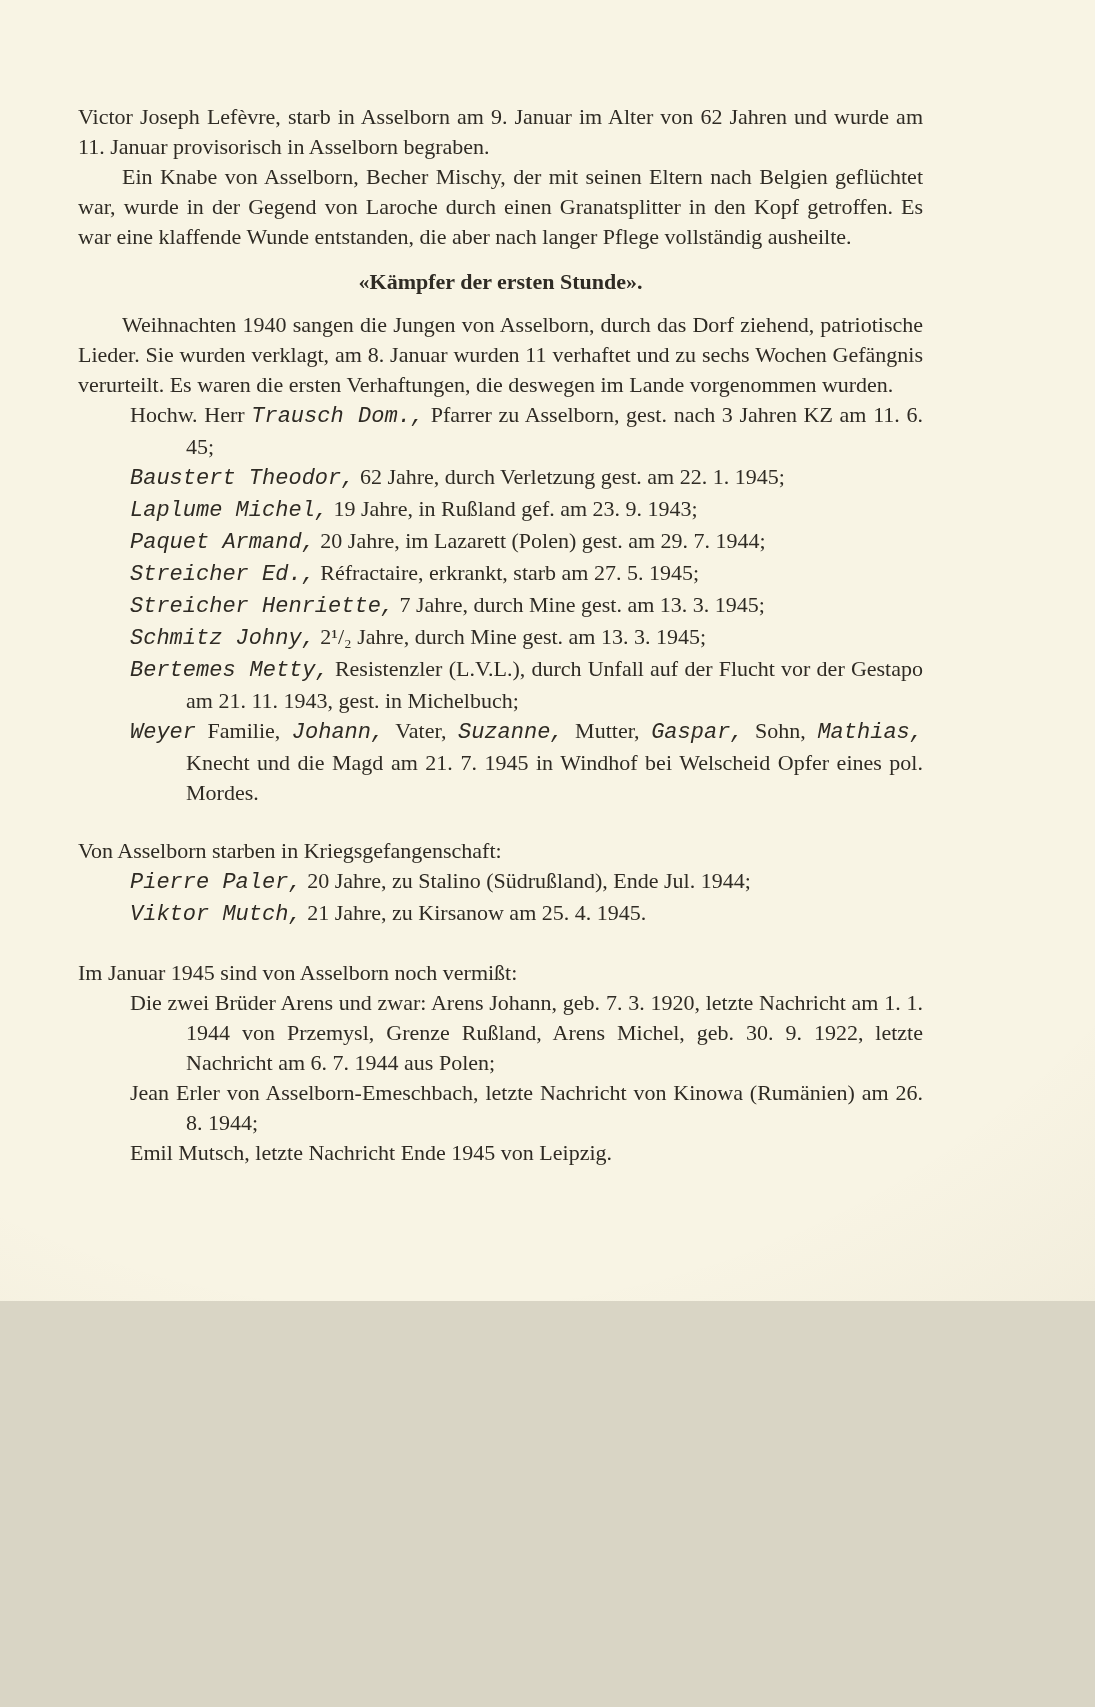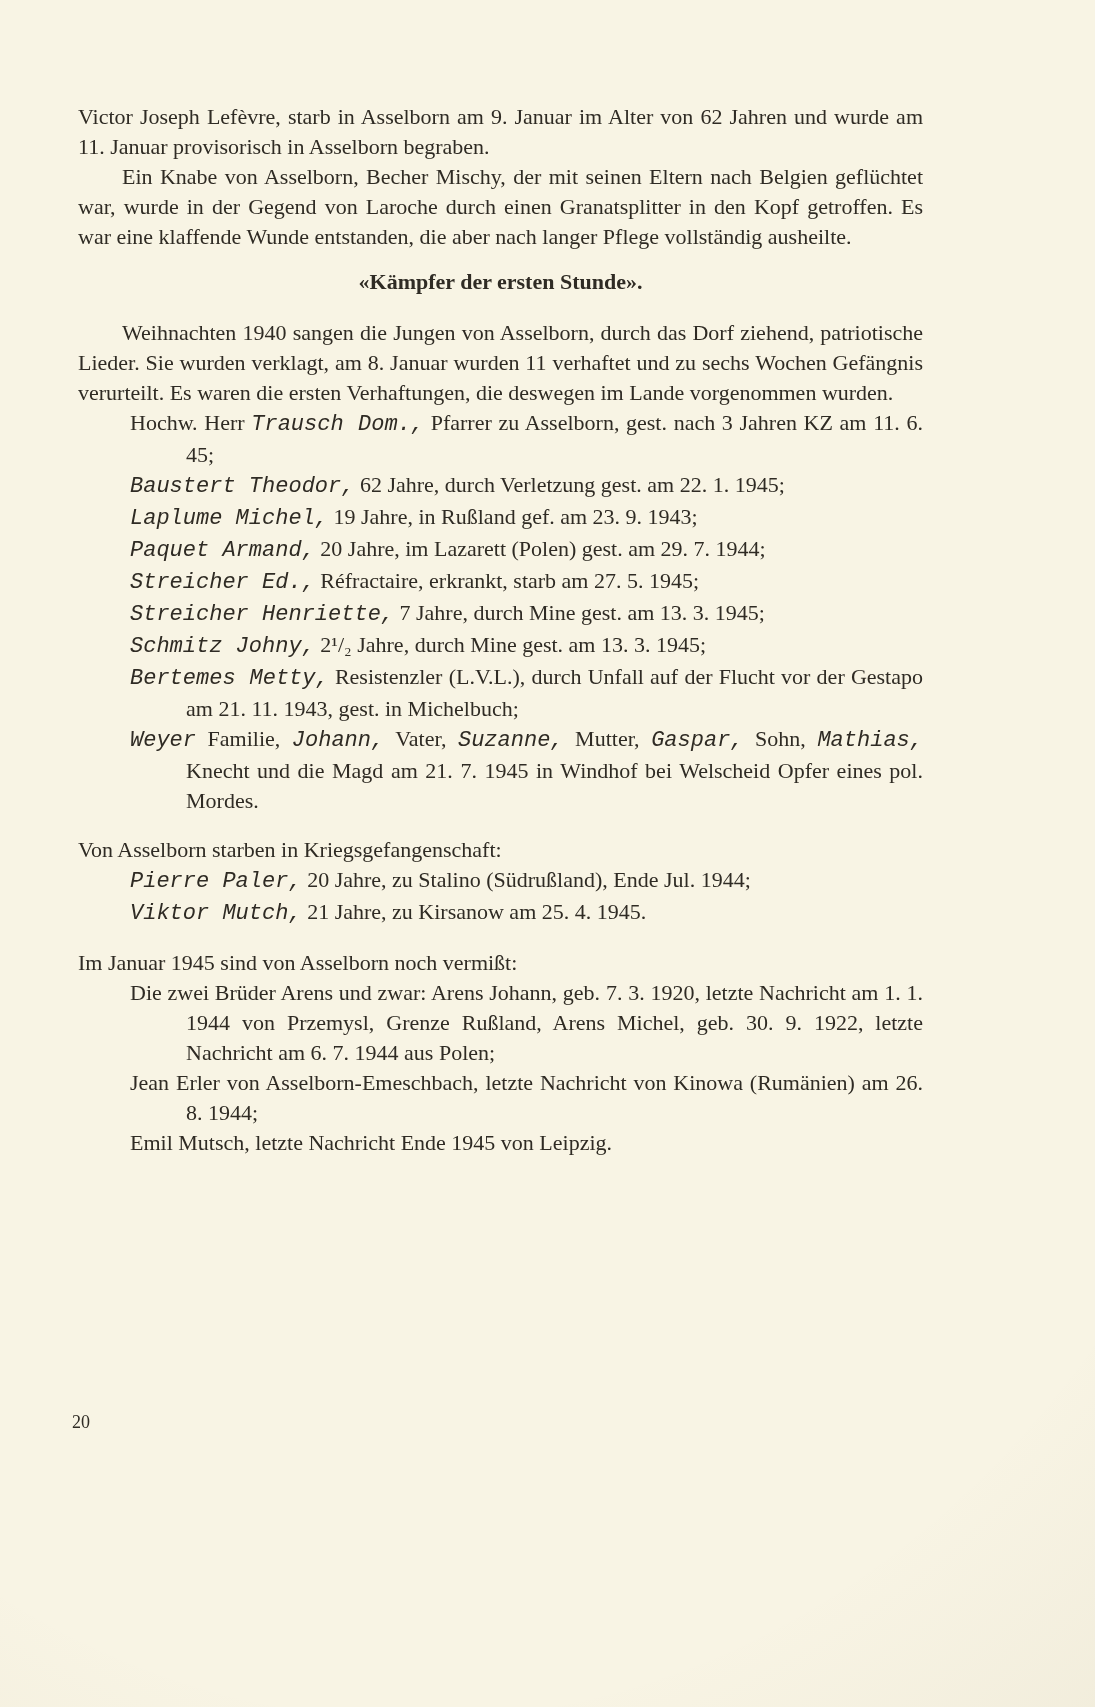--- a/index.html
+++ b/index.html
@@ -1,21 +1,21 @@
 <!DOCTYPE html>
 <html><head>
 <meta charset="utf-8">
 <style>
   * { margin: 0; padding: 0; box-sizing: border-box; }
   html, body { width: 1095px; height: 1707px; }
   body { background: #d9d5c5; font-family: "Liberation Serif", "DejaVu Serif", serif; }
   .page {
     position: relative;
     width: 1095px;
-    height: 1707px;
+    height: 1301px;
     color: #2f2b24;
     background:
       radial-gradient(130% 100% at 38% 38%, rgba(0,0,0,0) 62%, rgba(110,92,52,0.10) 100%),
       #f8f4e4;
     overflow: hidden;
   }
   .text-block {
     position: absolute;
     left: 78px;
     top: 102px;
@@ -24,29 +24,29 @@
     line-height: 30px;
     text-align: justify;
   }
   .para { text-indent: 44px; }
   .para.no-indent { text-indent: 0; }
   .heading {
     font-size: 22px;
     font-weight: bold;
     text-align: center;
     text-indent: 0;
-    margin: 15px 0 21px 0;
+    margin: 15px 0 13px 0;
   }
   .heading.h2 { margin: 17px 0 13px 0; }
   .li {
     padding-left: 108px;
     text-indent: -56px;
   }
   .intro {
-    margin-top: 19px;
+    margin-top: 28px;
     text-indent: 0;
   }
   .it { font-style: italic; font-family: Liberation Mono, monospace; }
   .b  { font-weight: bold; }
   .page-number {
     position: absolute;
     left: 72px;
     top: 1412px;
     font-size: 18px;
     color: #2f2b24;

